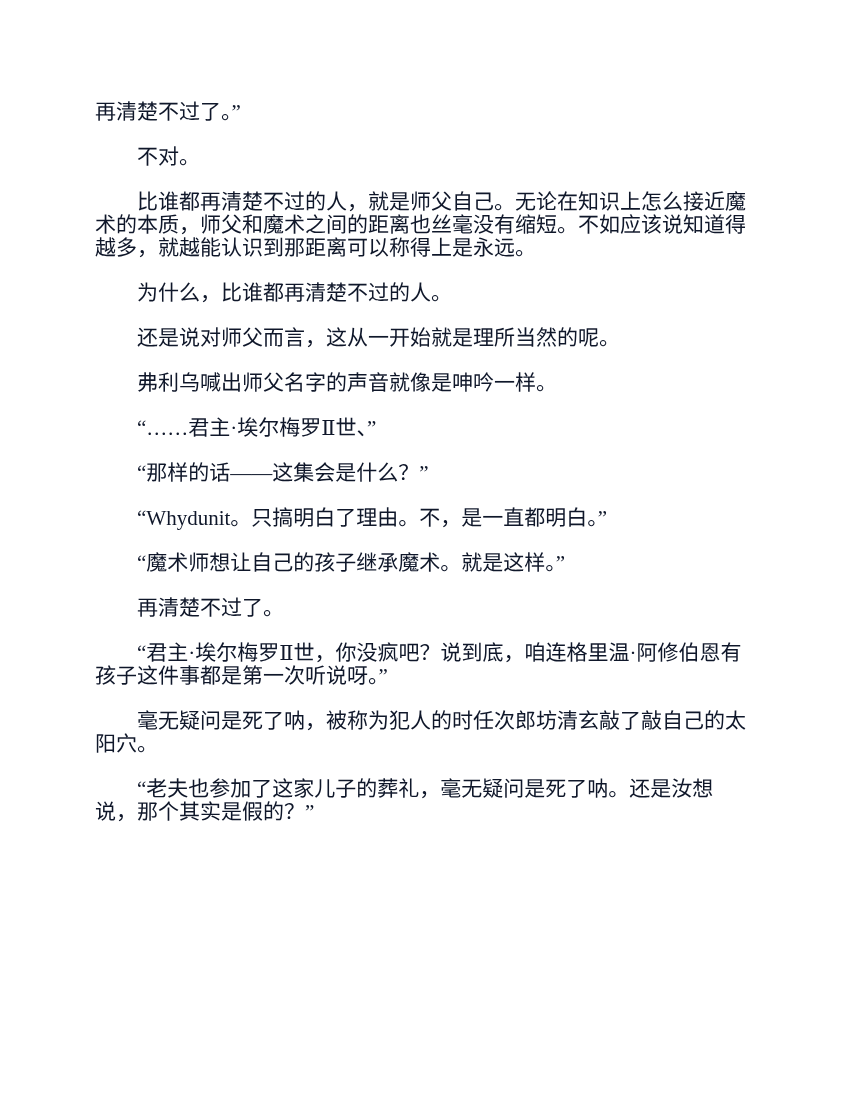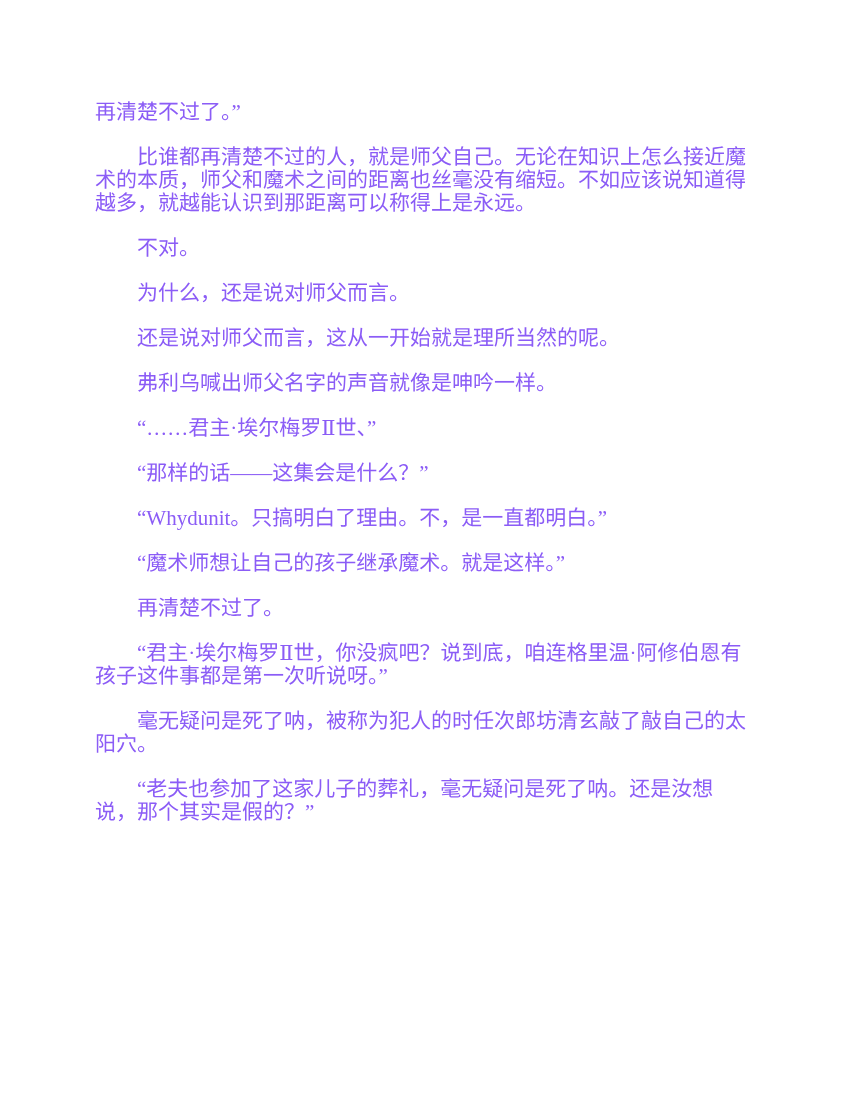--- a/index.html
+++ b/index.html
@@ -17,37 +17,37 @@
     width: 850px;
     height: 1100px;
     padding: 101px 95px 0 95px;
     background: #ffffff;
   }
   .page p {
     margin: 0 0 22px 0;
     font-family: "Liberation Serif", "DejaVu Serif", serif;
     font-size: 21px;
     line-height: 23px;
-    color: #8b5cf6;
+    color: #0f172a;
     text-align: left;
     text-indent: 2em;
     word-break: normal;
   }
   .page p.first {
     text-indent: 0;
   }
 </style>
 </head>
 <body>
 
 <div class="page">
   <p class="first">再清楚不过了。”</p>
+  <p>不对。</p>
   <p>比谁都再清楚不过的人，就是师父自己。无论在知识上怎么接近魔术的本质，师父和魔术之间的距离也丝毫没有缩短。不如应该说知道得越多，就越能认识到那距离可以称得上是永远。</p>
-  <p>不对。</p>
-  <p>为什么，还是说对师父而言。</p>
+  <p>为什么，比谁都再清楚不过的人。</p>
   <p>还是说对师父而言，这从一开始就是理所当然的呢。</p>
   <p>弗利乌喊出师父名字的声音就像是呻吟一样。</p>
   <p>“……君主·埃尔梅罗Ⅱ世、”</p>
   <p>“那样的话——这集会是什么？”</p>
   <p>“Whydunit。只搞明白了理由。不，是一直都明白。”</p>
   <p>“魔术师想让自己的孩子继承魔术。就是这样。”</p>
   <p>再清楚不过了。</p>
   <p>“君主·埃尔梅罗Ⅱ世，你没疯吧？说到底，咱连格里温·阿修伯恩有孩子这件事都是第一次听说呀。”</p>
   <p>毫无疑问是死了呐，被称为犯人的时任次郎坊清玄敲了敲自己的太阳穴。</p>
   <p>“老夫也参加了这家儿子的葬礼，毫无疑问是死了呐。还是汝想说，那个其实是假的？”</p>

